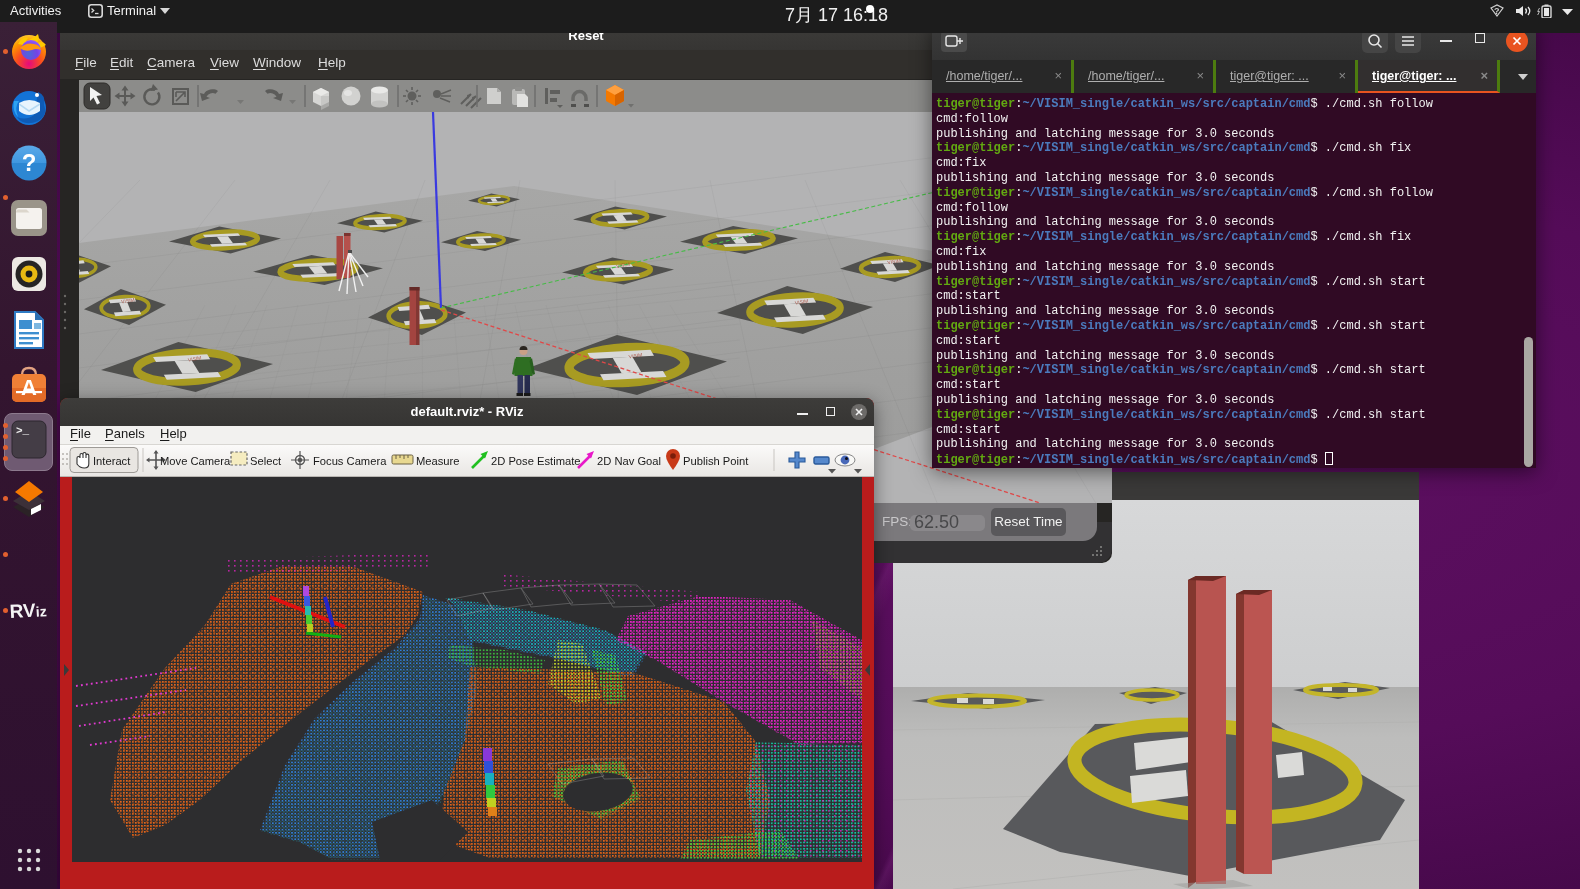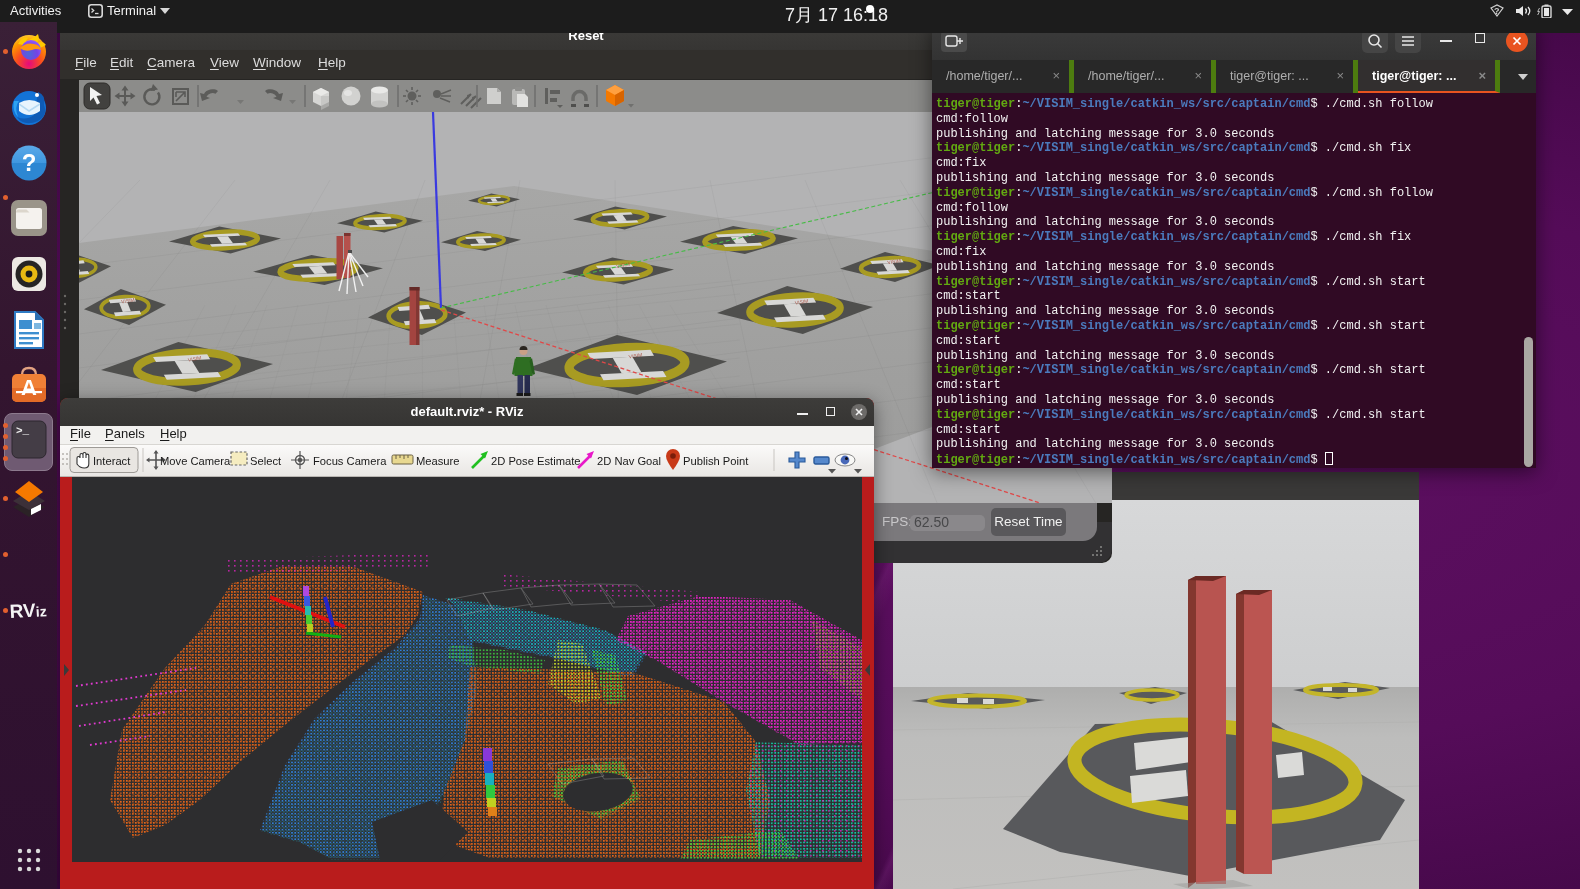--- a/index.html
+++ b/index.html
@@ -21,36 +21,36 @@
 .tbar{position:absolute;left:0;right:0;top:0;background:linear-gradient(180deg,#3d3c3a,#363533);color:#fff;font-weight:bold;font-size:13px;text-align:center;}
 
 #gazebo{left:60px;top:22px;width:1052px;height:541px;background:#262523;border-radius:8px 8px 10px 10px;}
 #gz-title{height:28px;line-height:28px;border-radius:8px 8px 0 0;}
 #gz-menu{position:absolute;left:0;top:28px;width:100%;height:29px;background:#312f2c;color:#dcdcdc;font-size:13.5px;}
 #gz-menu span{position:absolute;top:5px;}
 #gz-menu u{text-decoration:underline;text-underline-offset:2px;}
 #gz-view{position:absolute;left:19px;top:90px;width:1033px;height:391px;}
 #gz-panel{position:absolute;left:8px;top:481px;width:1029px;height:38px;background:#7b797c;border-radius:0 0 14px 0;}
 #gz-panel .lbl{position:absolute;color:#c9c8ca;font-size:13.5px;}
-#fpsbox{position:absolute;left:842px;top:12px;width:75px;height:16px;background:#8a888b;border-radius:5px;color:#48484a;font-size:14px;padding-left:4px;line-height:15px;}
+#fpsbox{position:absolute;left:842px;top:12px;width:75px;height:16px;background:#8a888b;border-radius:5px;color:#48484a;font-size:18px;padding-left:4px;line-height:15px;}
 #resetbtn{position:absolute;left:923px;top:5px;width:75px;height:28px;background:#59585b;border-radius:5px;color:#f0f0f0;font-size:13.5px;text-align:center;line-height:27px;}
 
 #rviz{left:60px;top:398px;width:814px;height:491px;background:#b91c1c;border-radius:8px 8px 0 0;box-shadow:0 4px 18px rgba(0,0,0,.45);}
 #rv-title{height:28px;line-height:28px;border-radius:8px 8px 0 0;}
 #rv-menu{position:absolute;left:0;top:28px;width:100%;height:18px;background:#f2f1ef;color:#1a1a1a;font-size:13px;}
 #rv-menu span{position:absolute;top:0px;}
 #rv-menu u{text-decoration:underline;text-underline-offset:2px;}
 #rv-tools{position:absolute;left:0;top:46px;width:100%;height:33px;background:linear-gradient(180deg,#fbfaf9,#e9e7e4);border-top:1px solid #d8d6d2;border-bottom:1px solid #b9b6b2;}
 #rv-time{position:absolute;left:0;top:464px;width:100%;height:27px;background:#d5d3d0;border-top:1px solid #a8a5a1;color:#1a1a1a;font-size:13.5px;}
 
 #term{left:932px;top:22px;width:604px;height:446px;background:#300a24;border-radius:8px 8px 0 0;box-shadow:0 4px 20px rgba(0,0,0,.5);}
 #tm-head{height:38px;background:linear-gradient(180deg,#3c3c3c,#333333);border-radius:8px 8px 0 0;}
 #tm-head .ttl{position:absolute;left:36px;right:172px;top:11px;white-space:nowrap;overflow:hidden;text-align:center;color:#fff;font-weight:bold;font-size:13px;}
 #tm-tabs{position:absolute;left:0;top:38px;width:100%;height:33px;background:#282828;display:flex;}
-.tab{width:142px;height:33px;border-right:5px solid #4d7c0f;color:#aeaeae;font-size:12.5px;position:relative;line-height:32px;padding-left:14px;}
+.tab{width:142px;height:33px;border-right:3px solid #4d7c0f;color:#aeaeae;font-size:12.5px;position:relative;line-height:32px;padding-left:14px;text-decoration:underline;}
 .tab .x{position:absolute;right:9px;top:0px;color:#8a8a8a;font-size:13px;}
 .tab.on{color:#fff;background:#322f2f;border-bottom:2px solid #e95420;font-weight:bold;}
 #tm-body{position:absolute;left:4px;top:75px;width:592px;color:#f2f2f2;font-family:"Liberation Mono",monospace;font-size:12px;line-height:14.8px;white-space:pre;}
 #tm-body .g{color:#62a811;font-weight:bold;margin-top:30px;}
 #tm-body .b{color:#4b7bbd;font-weight:bold;}
 #tm-scroll{position:absolute;right:3px;top:315px;width:9px;height:130px;background:#aaa7a3;border-radius:5px;}
 
 #mousew{left:893px;top:472px;width:526px;height:417px;background:#3a3938;}
 #mw-title{height:28px;line-height:28px;text-align:left;padding-left:219px;border-radius:8px 8px 0 0;}
 #mw-view{position:absolute;left:0;top:28px;width:526px;height:389px;}

